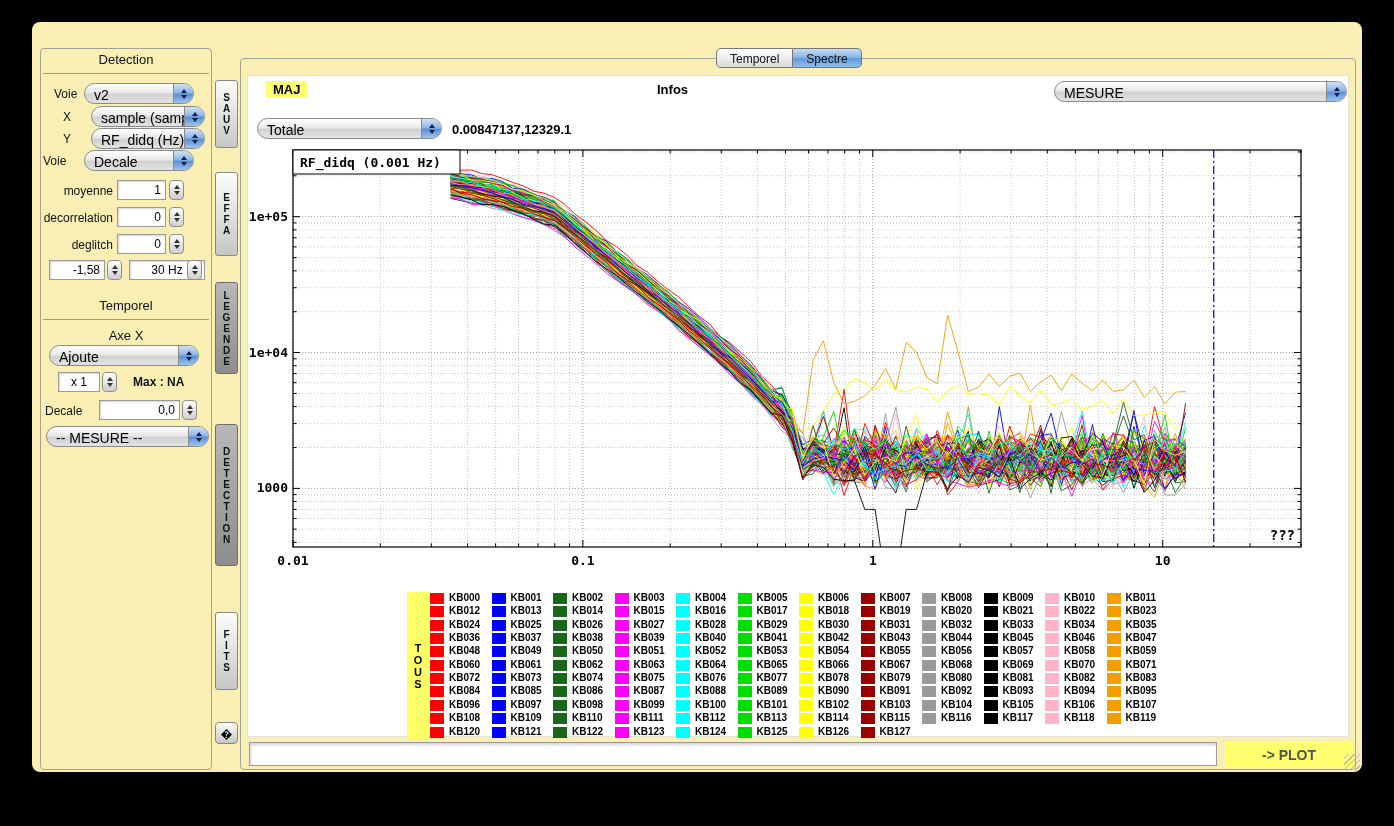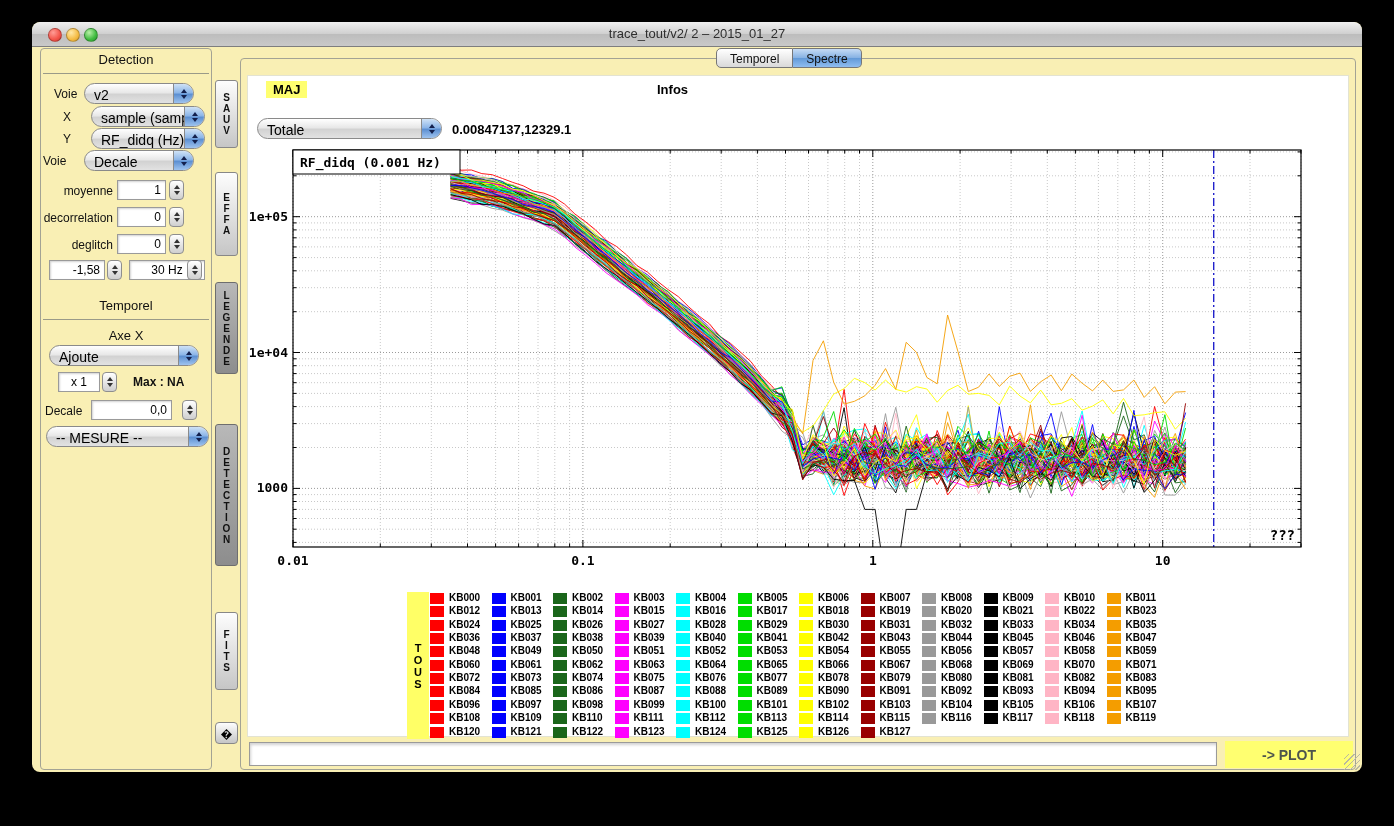--- a/index.html
+++ b/index.html
@@ -81,26 +81,20 @@
   .grip{position:absolute;right:2px;bottom:2px;width:16px;height:16px;
         background:repeating-linear-gradient(135deg,transparent 0 3px,#b8b8a0 3px 4px);}
   svg{position:absolute;}
 </style>
 </head>
 <body>
 
 <div class="stage">
   <div class="window">
 
-    <div class="titlebar">
-      <span class="light red"></span>
-      <span class="light yellow"></span>
-      <span class="light green"></span>
-      <span class="title">trace_tout/v2/ 2 – 2015_01_27</span>
-    </div>
 
     <div class="groupbox sidebar">
       <div class="hdr" style="top:3px;">Detection</div>
       <div class="hrule" style="top:24px;"></div>
 
       <span class="lbl" style="left:13px;top:38px;">Voie</span>
       <div class="popup" style="left:43px;top:34px;width:110px;">
         <span class="popup-label">v2</span>
         <span class="popup-cap">
             <i class="tri tri-up"></i>
@@ -180,21 +174,21 @@
       </div>
 
       <div class="fld c" style="left:17px;top:323px;width:42px;">x 1</div>
       <div class="stepper" style="left:61px;top:323px;">
           <i class="tri tri-up"></i>
           <i class="tri tri-dn"></i>
         </div>
       <span class="lbl" style="left:92px;top:326px;font-weight:700;">Max : NA</span>
 
       <span class="lbl" style="left:4px;top:355px;">Decale</span>
-      <div class="fld" style="left:50px;top:351px;width:81px;padding-left:35px;">0,0</div>
+      <div class="fld" style="left:58px;top:351px;width:81px;padding-left:35px;">0,0</div>
       <div class="stepper" style="left:141px;top:351px;">
           <i class="tri tri-up"></i>
           <i class="tri tri-dn"></i>
         </div>
 
       <div class="popup" style="left:5px;top:377px;width:163px;">
         <span class="popup-label">-- MESURE --</span>
         <span class="popup-cap">
             <i class="tri tri-up"></i>
             <i class="tri tri-dn"></i>
@@ -246,20 +240,27 @@
 
         <div class="popup" style="left:9px;top:42px;width:185px;">
           <span class="popup-label">Totale</span>
           <span class="popup-cap">
               <i class="tri tri-up"></i>
               <i class="tri tri-dn"></i>
             </span>
         </div>
         <span class="coords">0.00847137,12329.1</span>
 
+        <div class="popup" style="left:806px;top:5px;width:293px;">
+          <span class="popup-label">MESURE</span>
+          <span class="popup-cap">
+              <i class="tri tri-up"></i>
+              <i class="tri tri-dn"></i>
+            </span>
+        </div>
 
         <svg id="plot" style="left:0;top:66px;" width="1062" height="432" viewBox="0 0 1062 432">
             <line x1="45.0" y1="8" x2="45.0" y2="405" stroke="#9a9a9a" stroke-width="1" stroke-dasharray="1,2"></line>
             <line x1="132.3" y1="8" x2="132.3" y2="405" stroke="#c8c8c8" stroke-width="1" stroke-dasharray="1,2"></line>
             <line x1="183.3" y1="8" x2="183.3" y2="405" stroke="#c8c8c8" stroke-width="1" stroke-dasharray="1,2"></line>
             <line x1="219.5" y1="8" x2="219.5" y2="405" stroke="#c8c8c8" stroke-width="1" stroke-dasharray="1,2"></line>
             <line x1="247.6" y1="8" x2="247.6" y2="405" stroke="#c8c8c8" stroke-width="1" stroke-dasharray="1,2"></line>
             <line x1="270.6" y1="8" x2="270.6" y2="405" stroke="#c8c8c8" stroke-width="1" stroke-dasharray="1,2"></line>
             <line x1="290.0" y1="8" x2="290.0" y2="405" stroke="#c8c8c8" stroke-width="1" stroke-dasharray="1,2"></line>
             <line x1="306.8" y1="8" x2="306.8" y2="405" stroke="#c8c8c8" stroke-width="1" stroke-dasharray="1,2"></line>

